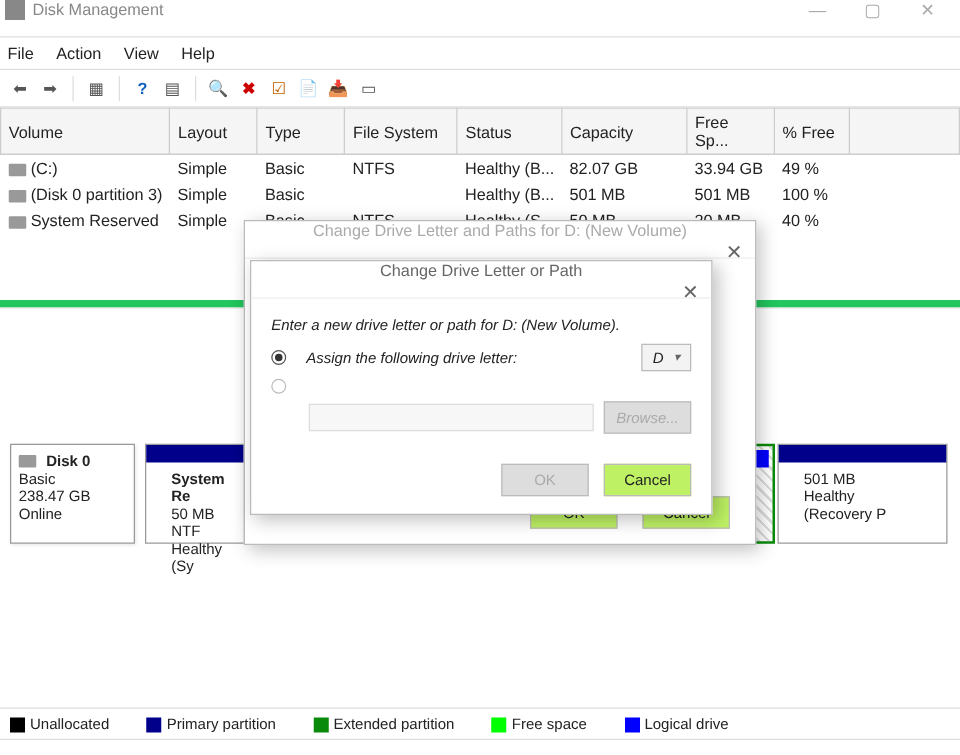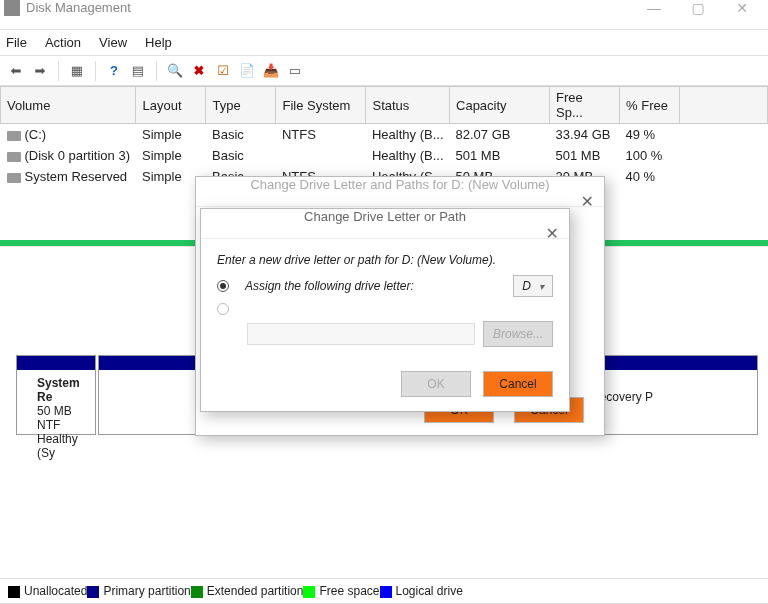--- a/index.html
+++ b/index.html
@@ -35,36 +35,36 @@
 .diskbox { width: 100px; border: 1px solid #999; background: #fff; padding: 6px; font-size: 12px; box-shadow: 1px 1px 3px rgba(0,0,0,0.1); }
 .partstrip { flex: 1; display: flex; margin-left: 8px; align-items: stretch; }
 .part { border: 1px solid #999; background: #fff; padding: 6px 20px; font-size: 12px; position: relative; margin-right: 2px; }
 .part .topbar { position: absolute; left: 0; right: 0; top: 0; height: 14px; }
 .part .body { margin-top: 14px; }
 .bar-navy { background: #00008b; }
 .bar-green { border: 2px solid #0a8a0a; }
 .hatch { background-image: repeating-linear-gradient(45deg, #dcdcdc 0, #dcdcdc 2px, #fff 2px, #fff 6px); }
 
 
-.legend { position: absolute; left: 0; right: 0; bottom: 0; height: 26px; border-top: 1px solid #ddd; border-bottom: 1px solid #ddd; display: flex; align-items: center; padding: 0 8px; gap: 0; font-size: 12px; margin-top: 12px; }
+.legend { position: absolute; left: 0; right: 0; bottom: 12px; height: 26px; border-top: 1px solid #ddd; border-bottom: 1px solid #ddd; display: flex; align-items: center; padding: 0 8px; gap: 30px; font-size: 12px; margin-top: 12px; }
 .legend .sw { width: 12px; height: 12px; display: inline-block; margin-right: 4px; vertical-align: middle; }
 
 
 .dialog { position: absolute; background: #fff; border: 1px solid #bbb; box-shadow: 4px 4px 14px rgba(0,0,0,0.25); }
 .dlg-title { height: 30px; display: flex; align-items: center; padding: 0 10px; color: #666; border-bottom: 1px solid #eee; flex-direction: column; }
 .dlg-title .x { margin-left: auto; font-size: 16px; color: #666; }
 .dlg-title.inactive { color: #aaa; }
 .dlg-body { padding: 14px 16px; font-size: 12px; font-style: italic; }
 .dlg-body label { display: flex; align-items: center; gap: 16px; margin: 6px 0; }
 .dlg-body .radio { width: 12px; height: 12px; border: 1px solid #555; border-radius: 50%; display: inline-block; position: relative; }
 .dlg-body .radio.checked::after { content:""; width:6px; height:6px; background:#333; border-radius:50%; position:absolute; left:2px; top:2px; }
 .dlg-body .radio.disabled { border-color: #bbb; }
 .dlg-body .select { display: inline-flex; align-items: center; border: 1px solid #bbb; background:#f3f3f3; height: 22px; padding: 0 8px; gap: 8px; }
 .dlg-body .textin { border: 1px solid #ddd; background: #f7f7f7; height: 22px; width: 230px; display:inline-block; }
-.btn { min-width: 70px; height: 26px; border: 1px solid #bbb; background: #f97316; display: inline-flex; align-items: center; justify-content: center; font-size: 12px; }
+.btn { min-width: 70px; height: 26px; border: 1px solid #bbb; background: #bef264; display: inline-flex; align-items: center; justify-content: center; font-size: 12px; }
 .btn.disabled { color: #aaa; background: #ddd; }
 .dlg-foot { display: flex; justify-content: flex-end; gap: 12px; padding: 10px 16px 14px; }
 </style>
 </head>
 <body>
 
 <div class="titlebar">
   <span class="icon"></span>
   <span class="title">Disk Management</span>
   <span class="winbtn">—</span>
@@ -144,20 +144,29 @@
           <td>20 MB</td>
           <td>40 %</td>
           <td></td>
     </tr>
   </tbody>
 </table>
 </div>
 
 <div class="diskpane">
   <div class="diskrow" style="margin-top:100px;">
+    <div class="diskbox">
+      <div style="display:flex;align-items:center;gap:4px;">
+          <span class="volicon"></span>
+          <b>Disk 0</b>
+        </div>
+      <div>Basic</div>
+      <div>238.47 GB</div>
+      <div>Online</div>
+    </div>
     <div class="partstrip">
       <div class="part" style="width:80px;">
         <div class="topbar bar-navy"></div>
         <div class="body">
           <b>System Re</b><br>
           <span>50 MB NTF</span><br>
           <span>Healthy (Sy</span>
         </div>
       </div>
       <div class="part" style="width:200px;">

